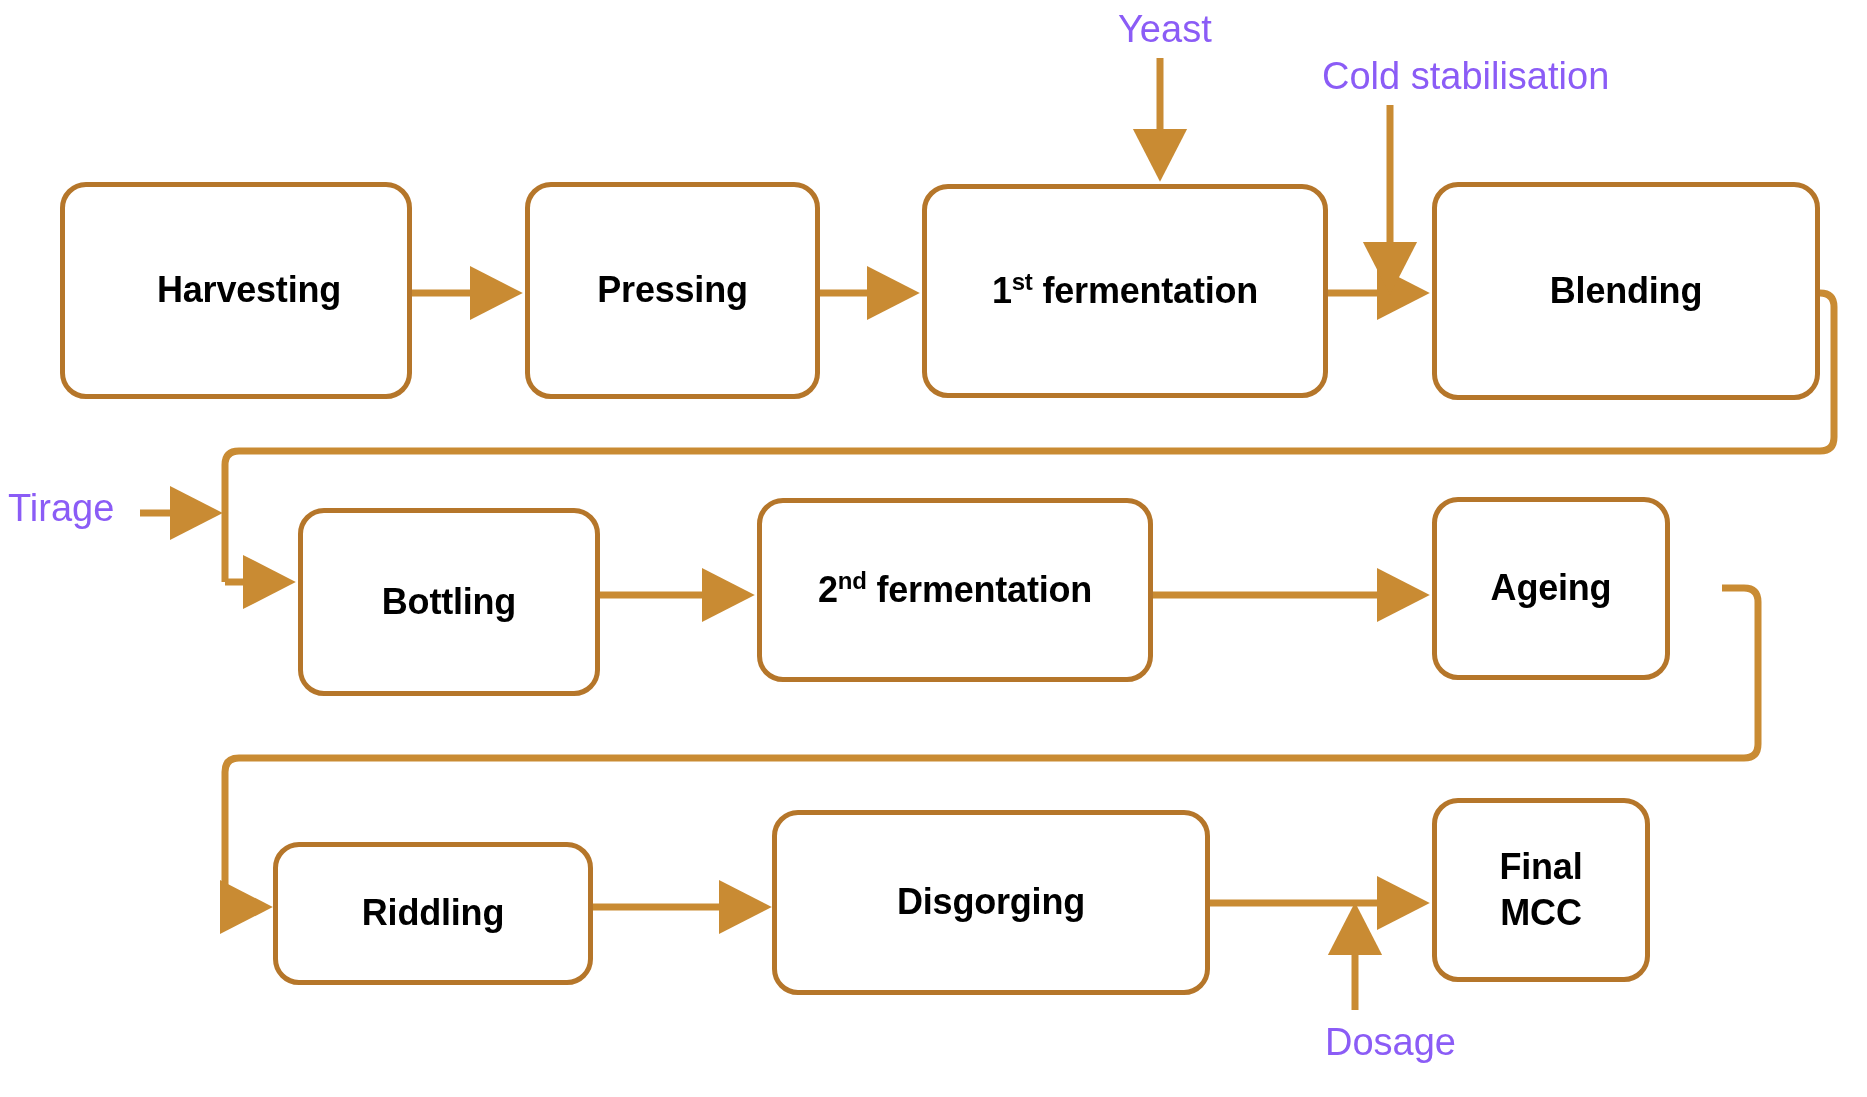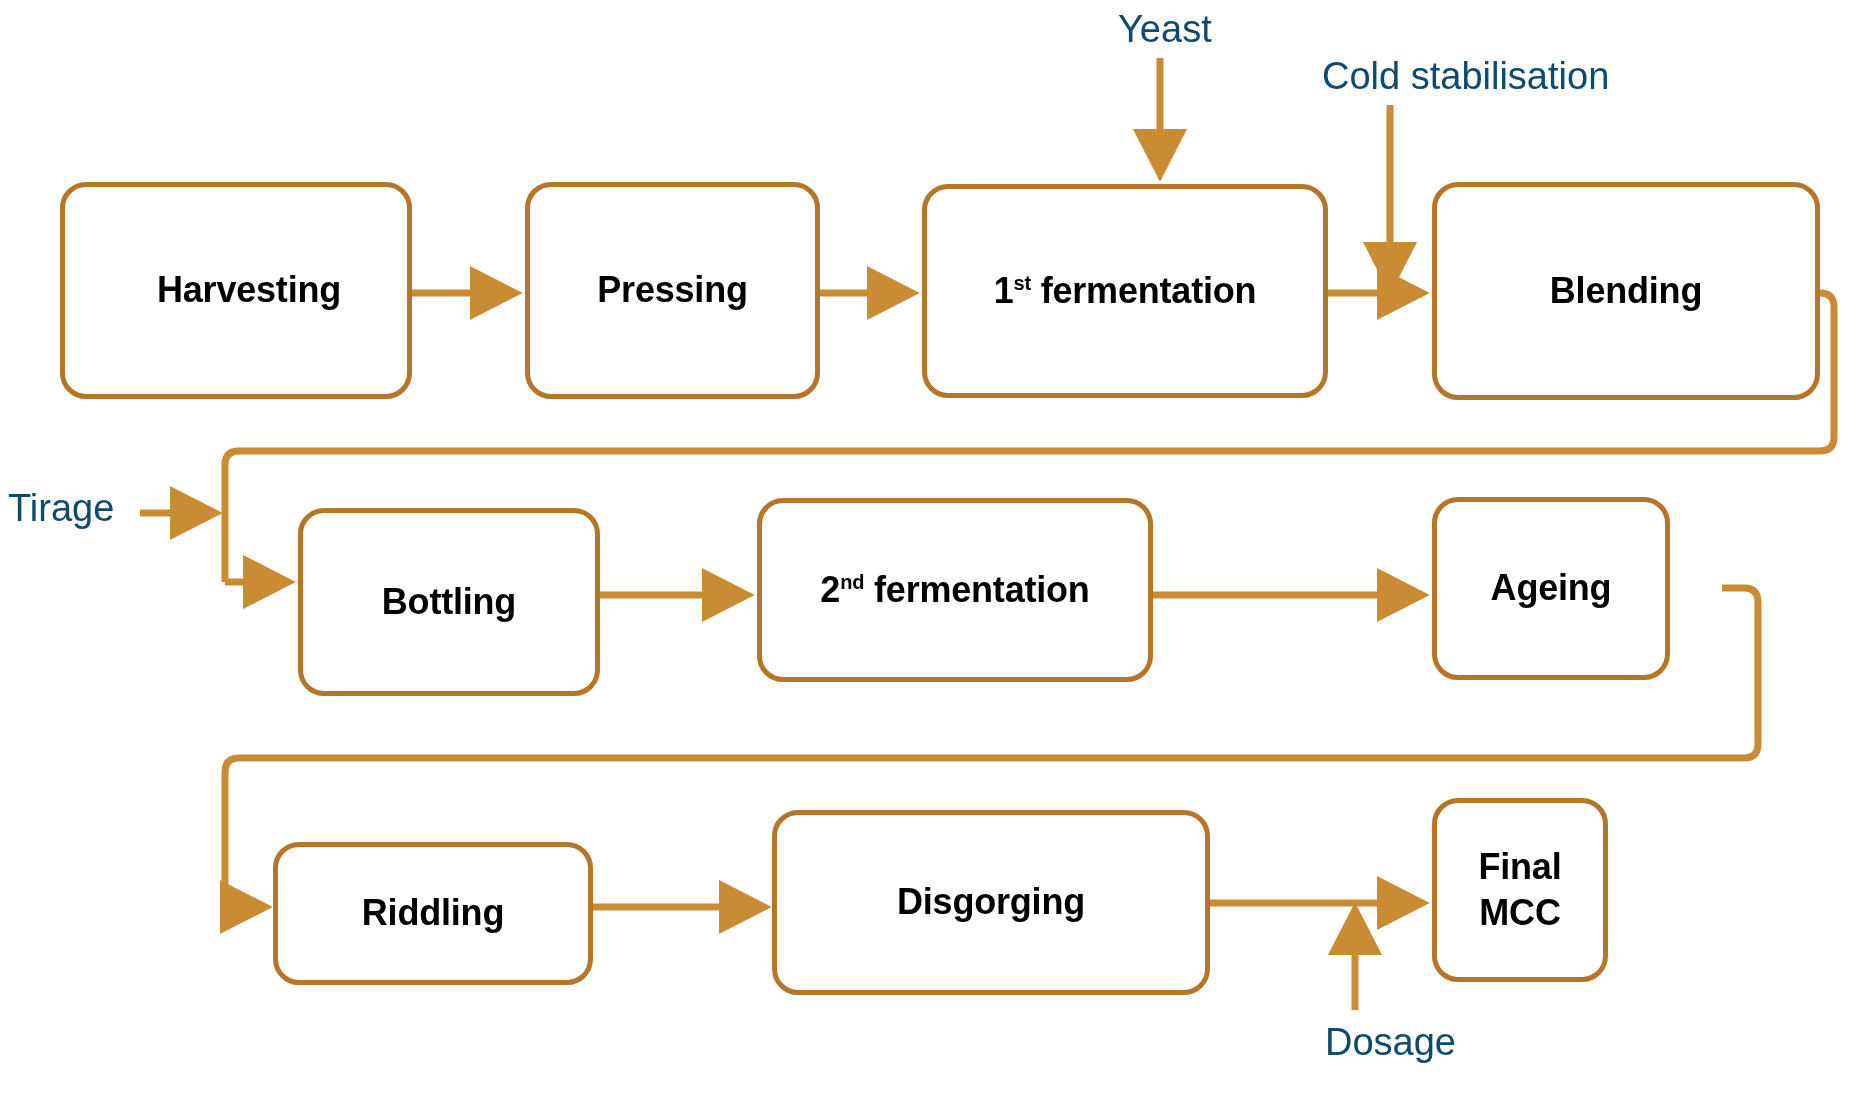--- a/index.html
+++ b/index.html
@@ -6,23 +6,23 @@
   html,body{margin:0;padding:0;background:#ffffff;}
   body{width:1867px;height:1097px;overflow:hidden;
        font-family:"Liberation Sans","DejaVu Sans",sans-serif;}
   #stage{position:relative;width:1867px;height:1097px;background:#fff;}
   #wires{position:absolute;left:0;top:0;width:1867px;height:1097px;}
   .node{position:absolute;box-sizing:border-box;
         background:#ffffff;border:5px solid #B5762A;border-radius:26px;
         display:flex;align-items:center;justify-content:center;
         text-align:center;color:#000000;font-weight:bold;
         font-size:36px;line-height:1.28;letter-spacing:-0.2px;}
-  .node .sup{font-size:20px;vertical-align:super;line-height:0;font-weight:bold;}
+  .node .sup{font-size:24px;vertical-align:super;line-height:0;font-weight:bold;}
   .node .two-line{display:block;}
-  .annot{position:absolute;color:#0c4a6e;font-weight:400;
+  .annot{position:absolute;color:#8b5cf6;font-weight:400;
          font-size:38px;white-space:nowrap;line-height:1;}
 </style>
 </head>
 <body>
 
 <div id="stage">
 
   <svg id="wires" viewBox="0 0 1867 1097" xmlns="http://www.w3.org/2000/svg">
     <defs>
       <marker id="ah" markerWidth="9" markerHeight="9" refX="6.2" refY="4.5" orient="auto" markerUnits="strokeWidth">
@@ -96,21 +96,21 @@
   </div>
 
   <div class="node" style="left:273px;top:842px;width:320px;height:143px;">
     <span>Riddling</span>
   </div>
 
   <div class="node" style="left:772px;top:810px;width:438px;height:185px;">
     <span>Disgorging</span>
   </div>
 
-  <div class="node" style="left:1432px;top:798px;width:176px;height:184px;flex-direction:column;">
+  <div class="node" style="left:1432px;top:798px;width:218px;height:184px;flex-direction:column;">
     <span class="two-line">Final</span>
     <span class="two-line">MCC</span>
   </div>
 
   <div class="annot" style="left:1118px;top:10px;">
     <span>Yeast</span>
   </div>
 
   <div class="annot" style="left:1322px;top:57px;">
     <span>Cold stabilisation</span>

